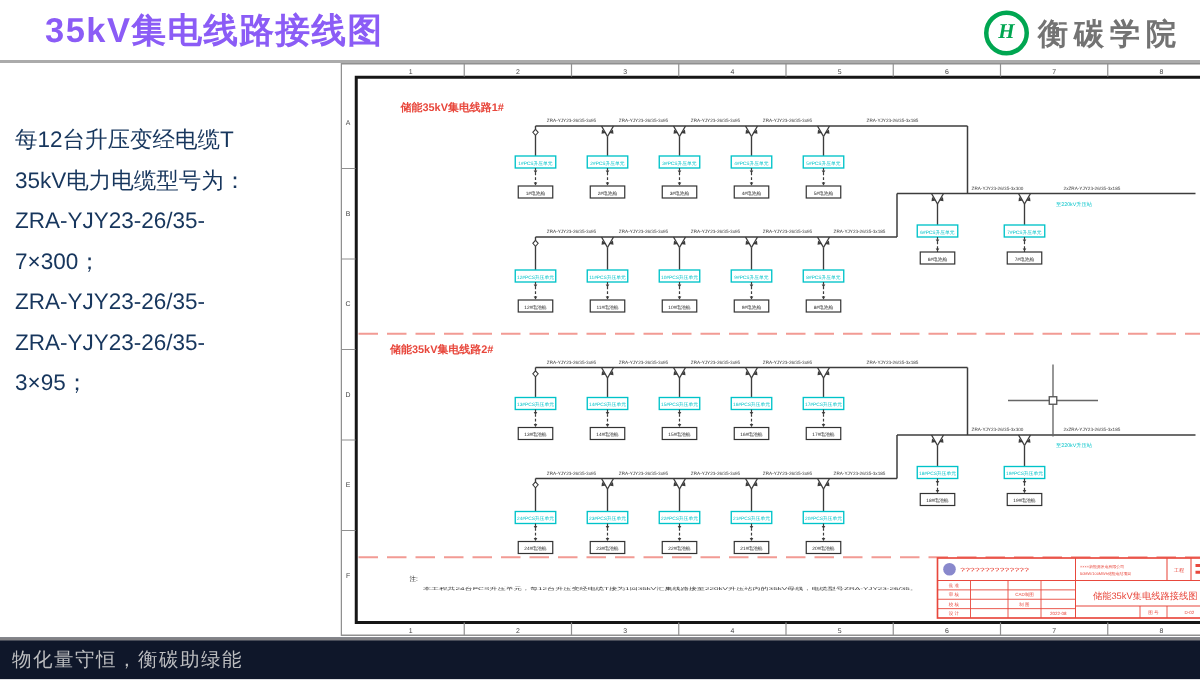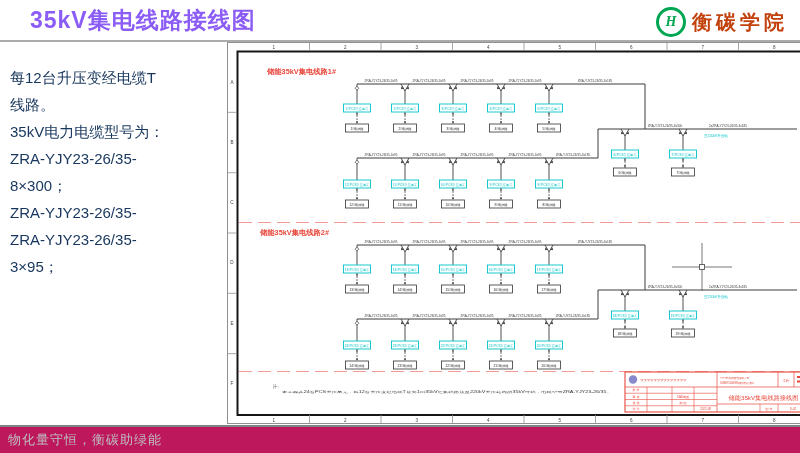--- a/index.html
+++ b/index.html
@@ -4,44 +4,43 @@
 <style>
   html,body{margin:0;padding:0;background:#fff;}
   .slide{position:relative;width:800px;height:453px;background:#fff;overflow:hidden;
          font-family:"Liberation Sans","DejaVu Sans",sans-serif;}
   .hdr-title{position:absolute;left:30px;top:5px;font-size:23px;font-weight:bold;letter-spacing:1px;}
   .logo{position:absolute;right:12px;top:7px;display:flex;align-items:center;}
   .logo-icon{width:24px;height:24px;border-radius:50%;display:flex;align-items:center;justify-content:center;
              font-family:"Liberation Serif",serif;font-style:italic;font-weight:bold;font-size:14px;}
   .logo-text{margin-left:6px;font-size:20px;font-weight:bold;letter-spacing:4px;}
   .hdr-divider{position:absolute;left:0;top:40px;width:800px;height:2px;background:#ABABAB;}
-  .sidebar{position:absolute;left:10px;top:64px;width:172px;font-size:15px;line-height:27px;}
+  .sidebar{position:absolute;left:10px;top:80px;width:172px;font-size:15px;line-height:27px;}
   .sidebar div{white-space:nowrap;}
   .diagram-wrap{position:absolute;left:182px;top:42px;width:593px;height:370px;margin-left:45px;}
   .footer{position:absolute;left:0;bottom:0;width:800px;height:26px;border-top:2px solid #828285;
           display:flex;align-items:center;}
   .footer span{margin-left:8px;font-size:13px;letter-spacing:1px;}
 </style>
 </head>
 <body>
 
 <div class="slide">
   <div class="hdr-title" style="color: #8b5cf6;">35kV集电线路接线图</div>
   <div class="logo">
     <span class="logo-icon" style="border: 3px solid rgb(0, 166, 81); color: rgb(0, 166, 81);">H</span>
-    <span class="logo-text" style="color: #c2410c;">衡碳学院</span>
+    <span class="logo-text" style="color: #737373;">衡碳学院</span>
   </div>
   <div class="hdr-divider"></div>
 
   <div class="sidebar" id="sidebar" style="color: rgb(23, 54, 93);">
       <div>每12台升压变经电缆T</div>
-      <div>线路。</div>
       <div>35kV电力电缆型号为：</div>
       <div>ZRA-YJY23-26/35-</div>
-      <div>8×300；</div>
+      <div>7×300；</div>
       <div>ZRA-YJY23-26/35-</div>
       <div>ZRA-YJY23-26/35-</div>
       <div>3×95；</div>
     </div>
 
   <div class="diagram-wrap">
     <svg id="diagram-svg" width="593" height="382" viewBox="0 0 593 382" xmlns="http://www.w3.org/2000/svg">
         <rect x="0.5" y="0.5" width="592" height="381" fill="none" stroke="#909090" stroke-width="1"></rect>
         <rect x="10.5" y="9.5" width="573" height="363.5" fill="none" stroke="#161616" stroke-width="2"></rect>
         <line x1="82.5" y1="0.5" x2="82.5" y2="9" stroke="#909090" stroke-width="0.8" fill="none"></line>
@@ -444,16 +443,16 @@
         <text x="493" y="336.5" font-size="2.6" fill="#E8473C" text-anchor="start" font-family="&quot;Liberation Sans&quot;,&quot;DejaVu Sans&quot;,sans-serif">××××新能源发电有限公司</text>
         <text x="493" y="341.5" font-size="2.6" fill="#E8473C" text-anchor="start" font-family="&quot;Liberation Sans&quot;,&quot;DejaVu Sans&quot;,sans-serif">50MW/100MWh储能电站项目</text>
         <text x="559" y="339.5" font-size="3.5" fill="#E8473C" text-anchor="middle" font-family="&quot;Liberation Sans&quot;,&quot;DejaVu Sans&quot;,sans-serif">工程</text>
         <rect x="570" y="334" width="11" height="2" fill="#E8473C"></rect>
         <rect x="570" y="338.5" width="11" height="2" fill="#E8473C"></rect>
         <circle cx="406" cy="337.5" r="4.2" fill="#8888CC"></circle>
         <text x="413" y="339.5" font-size="4" fill="#E8473C" text-anchor="start" font-family="&quot;Liberation Sans&quot;,&quot;DejaVu Sans&quot;,sans-serif" textLength="46" lengthAdjust="spacingAndGlyphs">??????????????</text>
       </svg>
   </div>
 
-  <div class="footer" style="background: #be185d;">
+  <div class="footer" style="background: #0f172a;">
     <span style="color: rgb(189, 190, 192);">物化量守恒，衡碳助绿能</span>
   </div>
 </div>
 
 </body></html>

